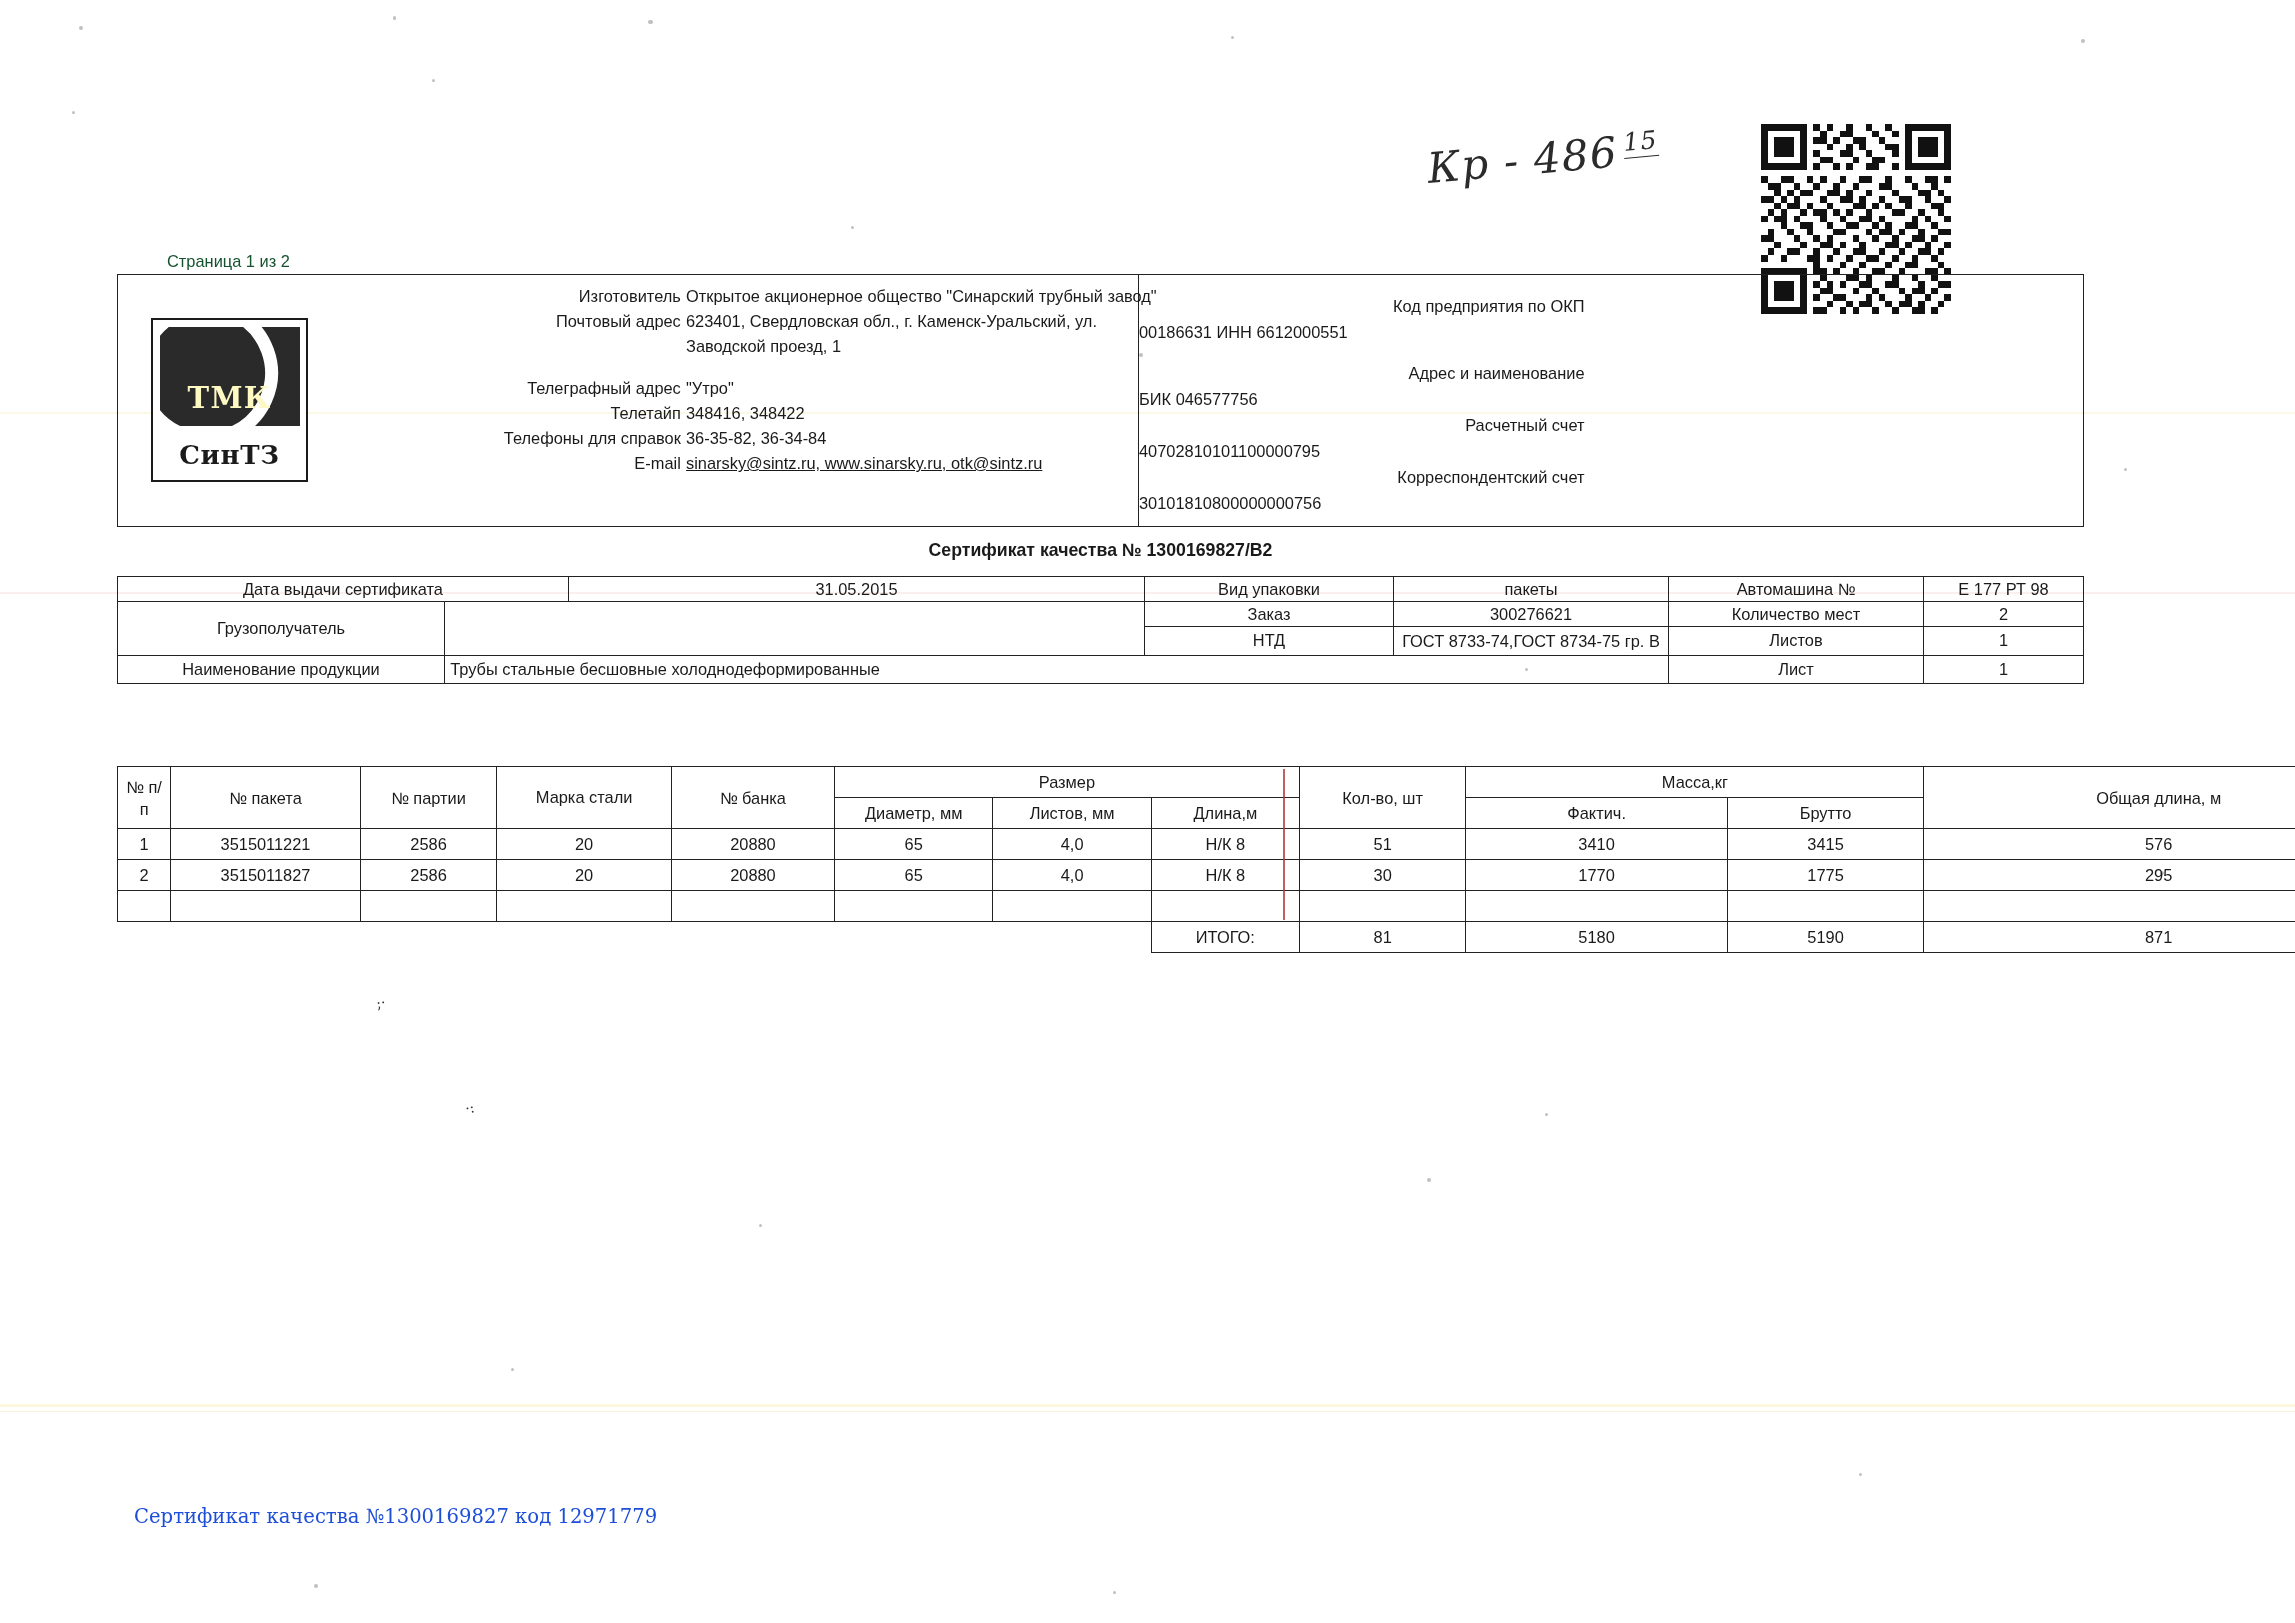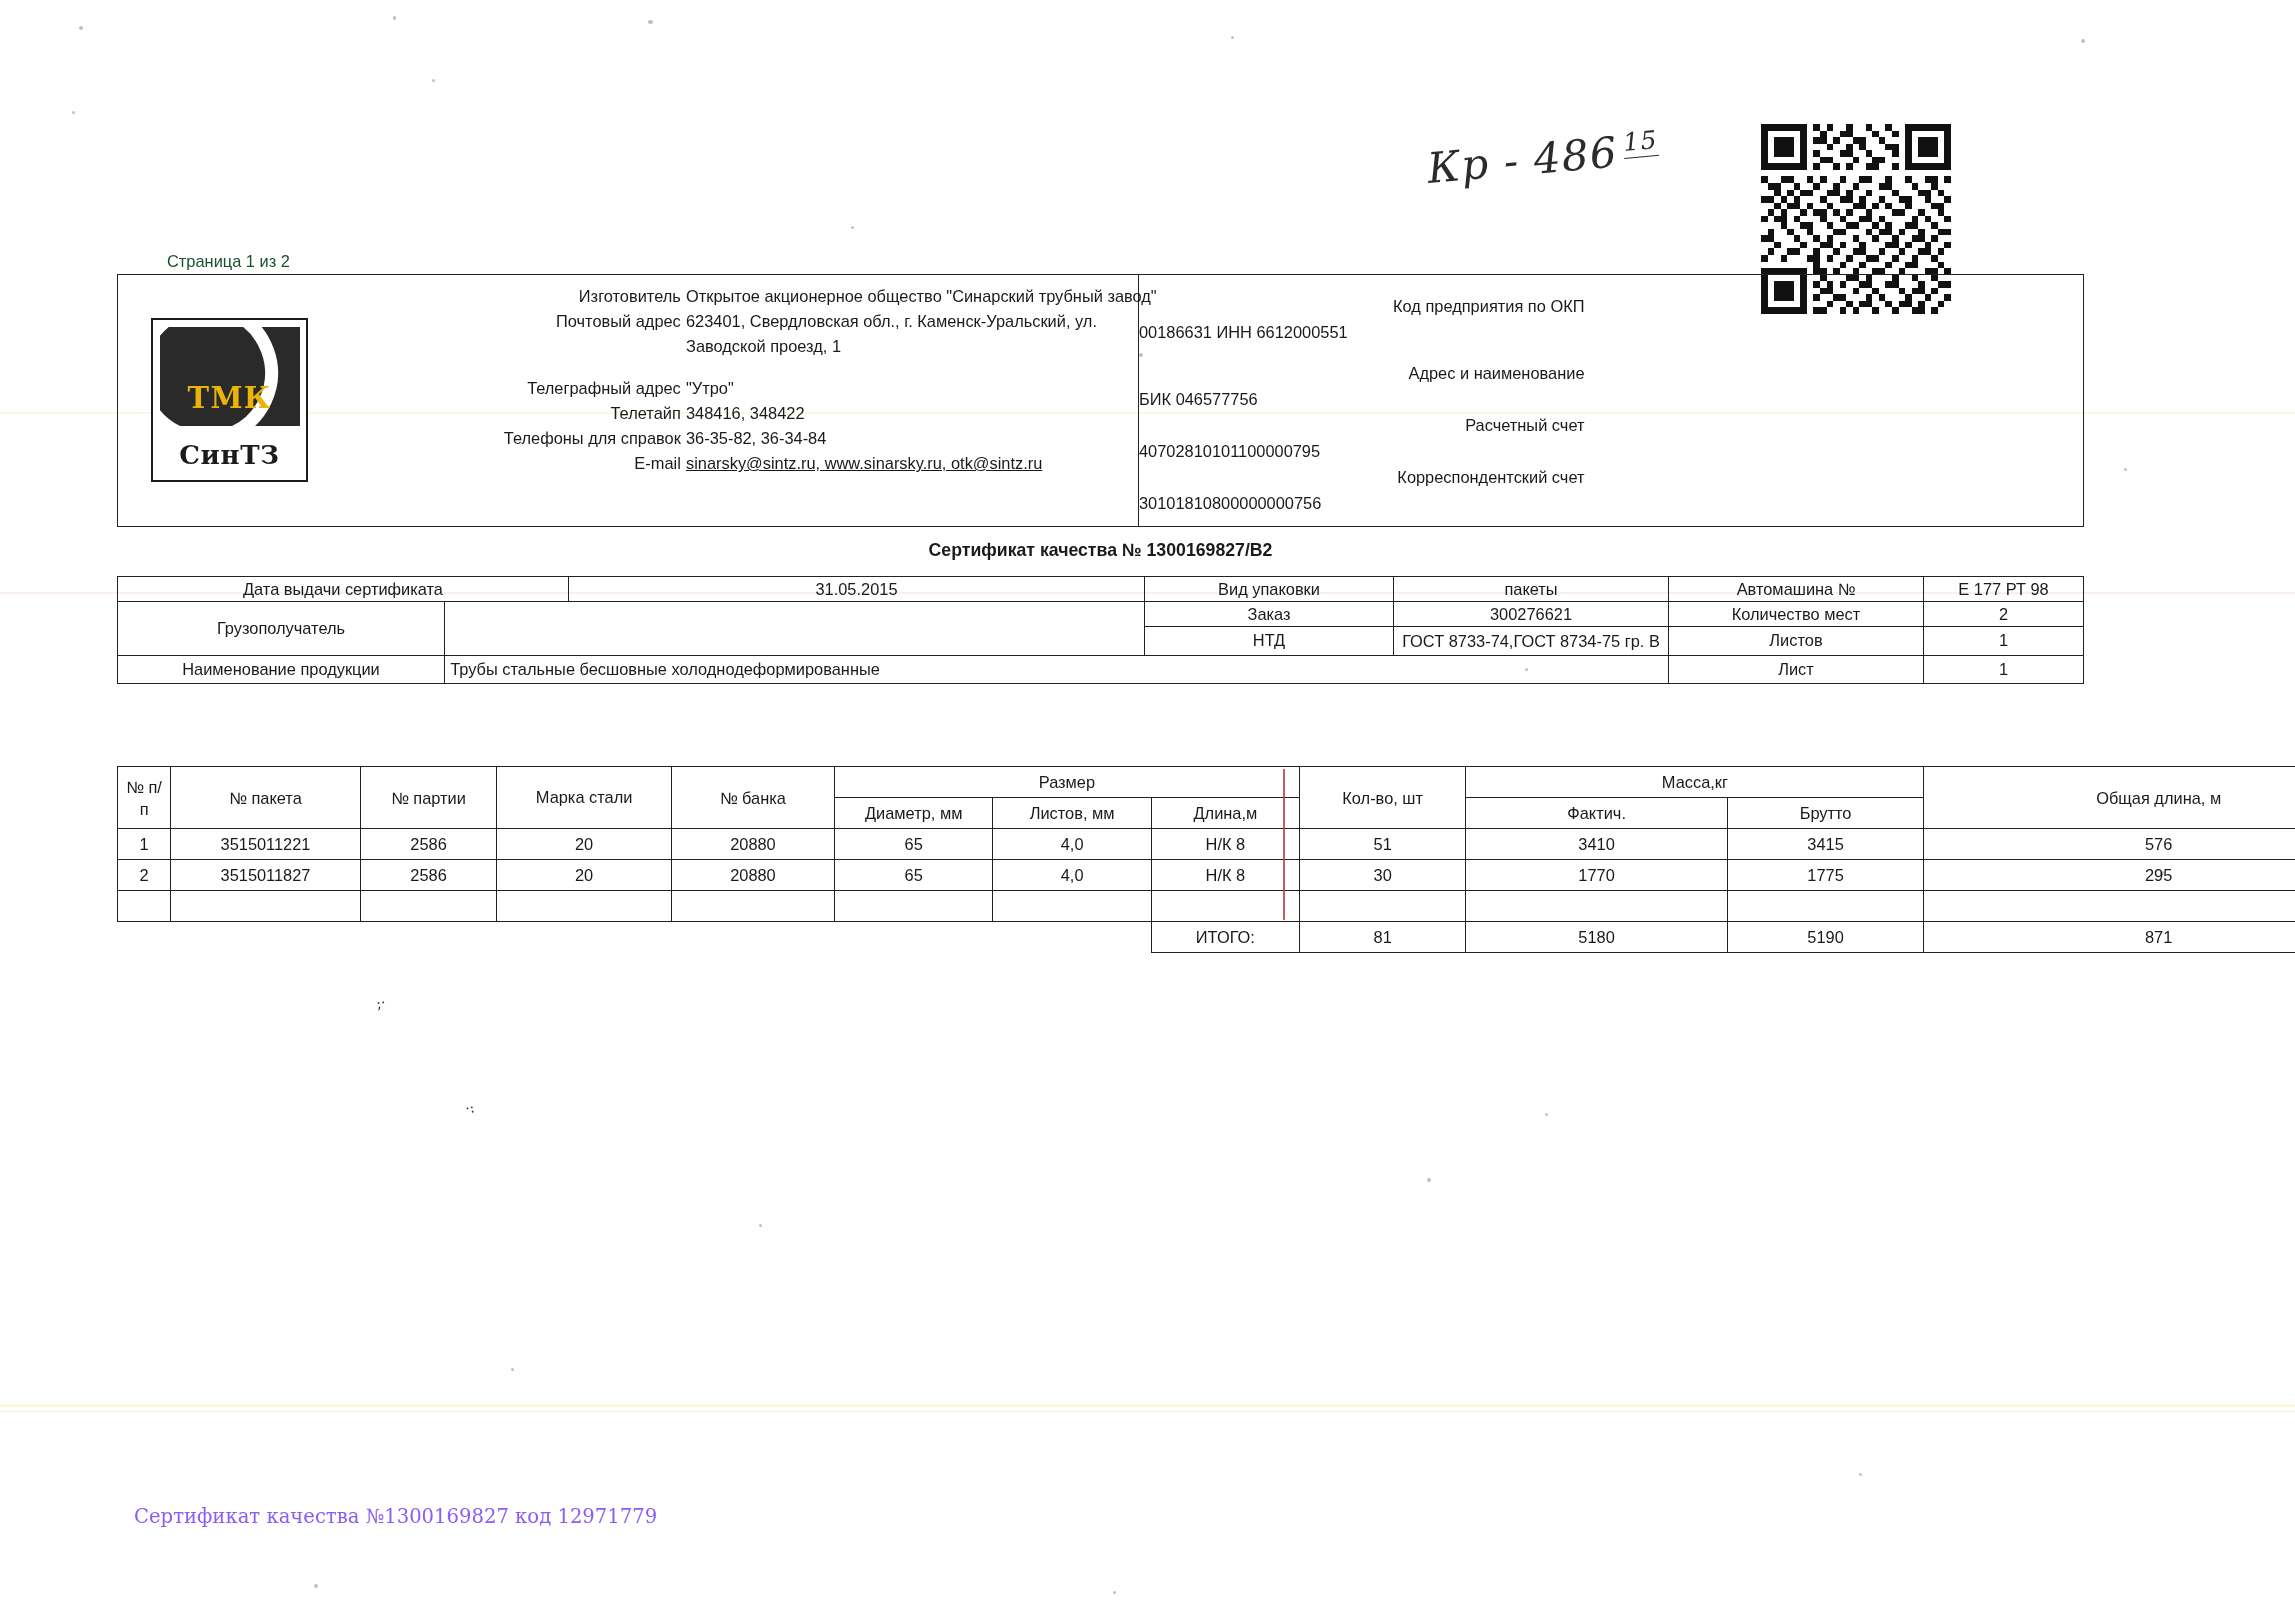--- a/index.html
+++ b/index.html
@@ -106,21 +106,21 @@
     left: -26px; top: -26px;
     width: 118px; height: 118px;
     border: 13px solid #ffffff;
     border-radius: 50%;
     transform: rotate(25deg);
   }
   .logo-tmk {
     position: absolute;
     left: 0; right: 0; bottom: 10.5px;
     text-align: center;
-    color: #eab308;
+    color: #fef9c3;
     font-family: "DejaVu Serif", serif;
     font-weight: bold;
     font-size: 29px;
     letter-spacing: 1.3px;
   }
   .logo-bottom {
     text-align: center;
     font-family: "DejaVu Serif", serif;
     font-weight: bold;
     font-size: 26px;
@@ -208,21 +208,21 @@
   .prod td { height: 31px; }
   .prod .hd { text-align: center; font-weight: normal; }
   .prod .tall { height: 37px; }
 
   .footer-note {
     position: absolute;
     left: 134px;
     top: 1505px;
     font-size: 19.6px;
     font-family: "DejaVu Serif", serif;
-    color: #8b5cf6;
+    color: #1d4ed8;
   }
 
   .redline {
     position: absolute;
     left: 1283px;
     top: 769px;
     width: 2px;
     height: 151px;
     background: #b03a3a;
     opacity: .8;

